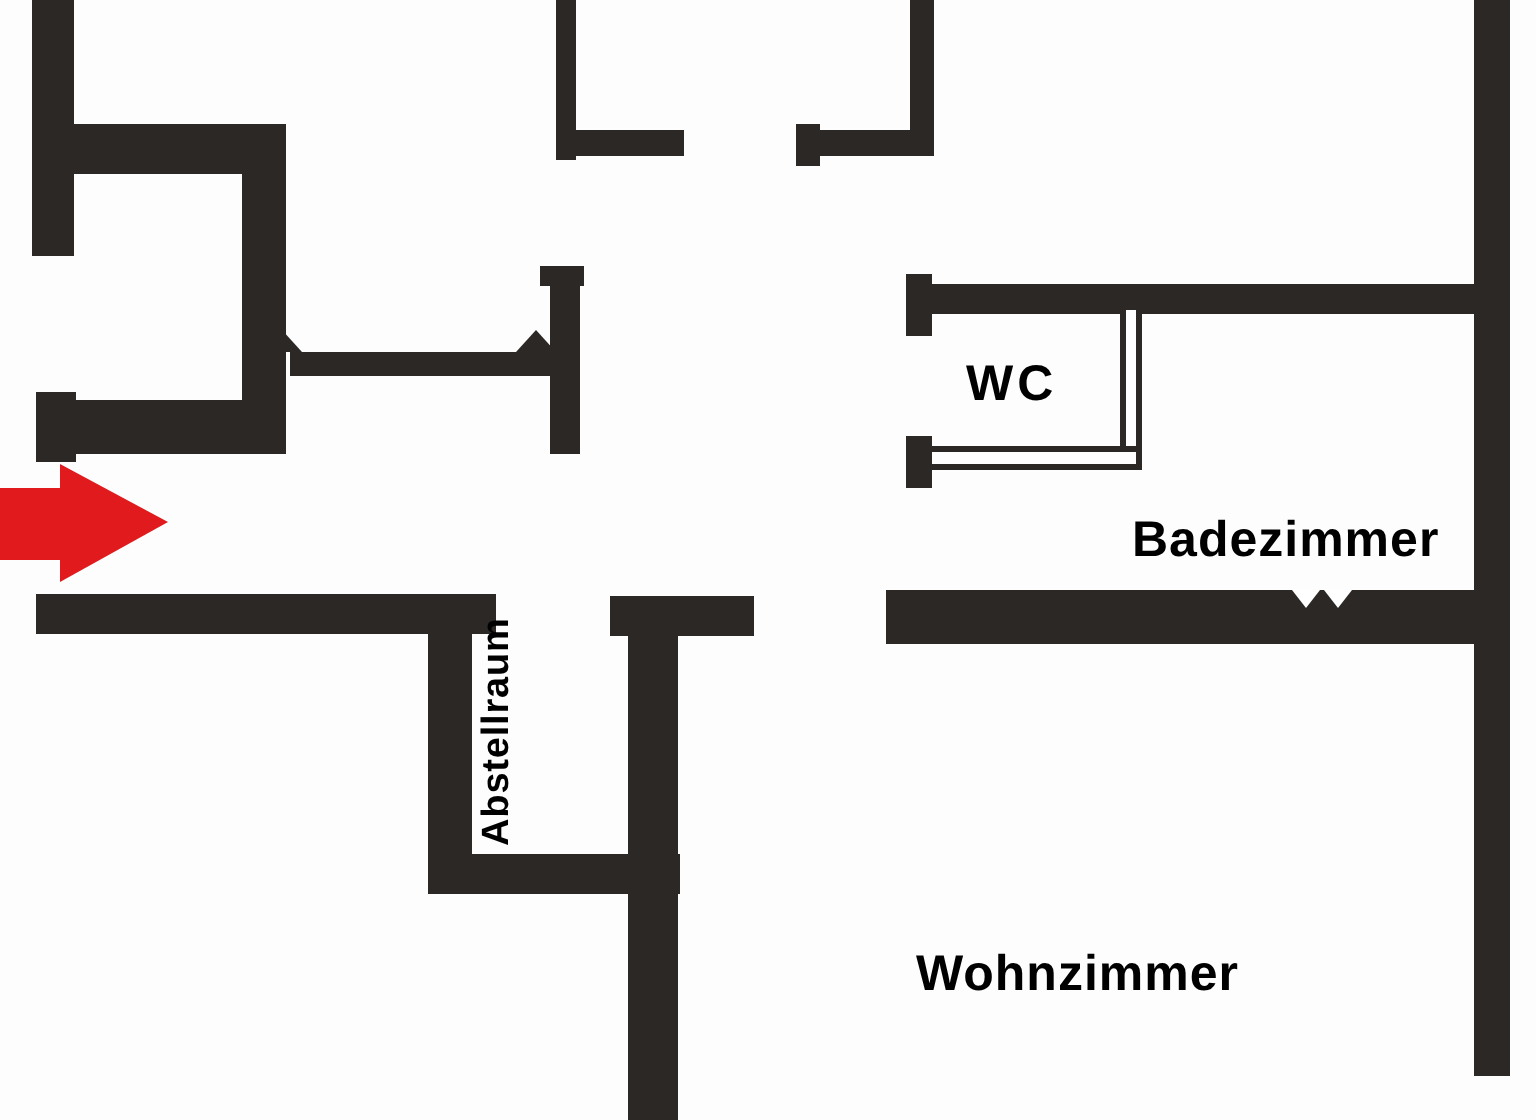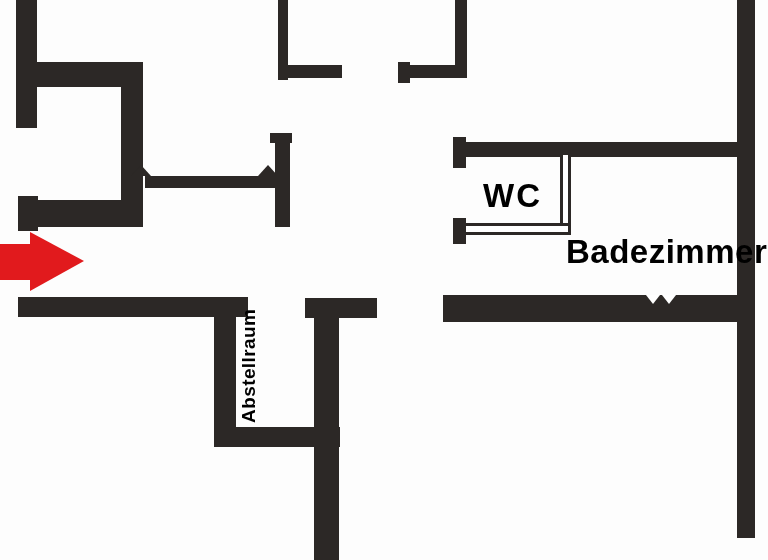--- a/index.html
+++ b/index.html
@@ -18,21 +18,21 @@
   .twall-v{
     position:absolute;background:#fff;box-sizing:border-box;
     border-left:3px solid #2c2826;border-right:3px solid #2c2826;
   }
   .twall-h{
     position:absolute;background:#fff;box-sizing:border-box;
     border-top:3px solid #2c2826;border-bottom:3px solid #2c2826;
     border-right:3px solid #2c2826;
   }
   .label{
-    position:absolute;color:#000;font-weight:bold;font-size:33px;
+    position:absolute;color:#000;font-weight:bold;font-size:25px;
     letter-spacing:.5px;white-space:nowrap;line-height:1.05;
   }
   .label-wc{letter-spacing:2px}
   .label-rot{
     font-size:19px;letter-spacing:.4px;
     transform:rotate(-90deg);transform-origin:left bottom;
   }
   
   .arrow{position:absolute;left:0;top:232px;width:84px;height:59px}
   .arrow .tail{position:absolute;left:0;top:12px;width:34px;height:36px;background:#e11a1d}
@@ -97,16 +97,17 @@
   <div class="wall" style="left:305px;top:298px;width:72px;height:20px"></div>
 
   <div class="wall" style="left:314px;top:318px;width:25px;height:242px"></div>
 
   <div class="arrow">
     <div class="tail"></div>
     <div class="head"></div>
   </div>
 
   <span class="label label-wc" style="left:483px;top:179px">WC</span>
-  <span class="label" style="left:566px;top:235px">Badezimmer</span>
+  <span class="label" style="left:566px;top:257px">Badezimmer</span>
   <span class="label label-rot" style="left:259px;bottom:137px">Abstellraum</span>
+  <span class="label" style="left:458px;top:474px">Wohnzimmer</span>
 
 </div>
 
 </body></html>

